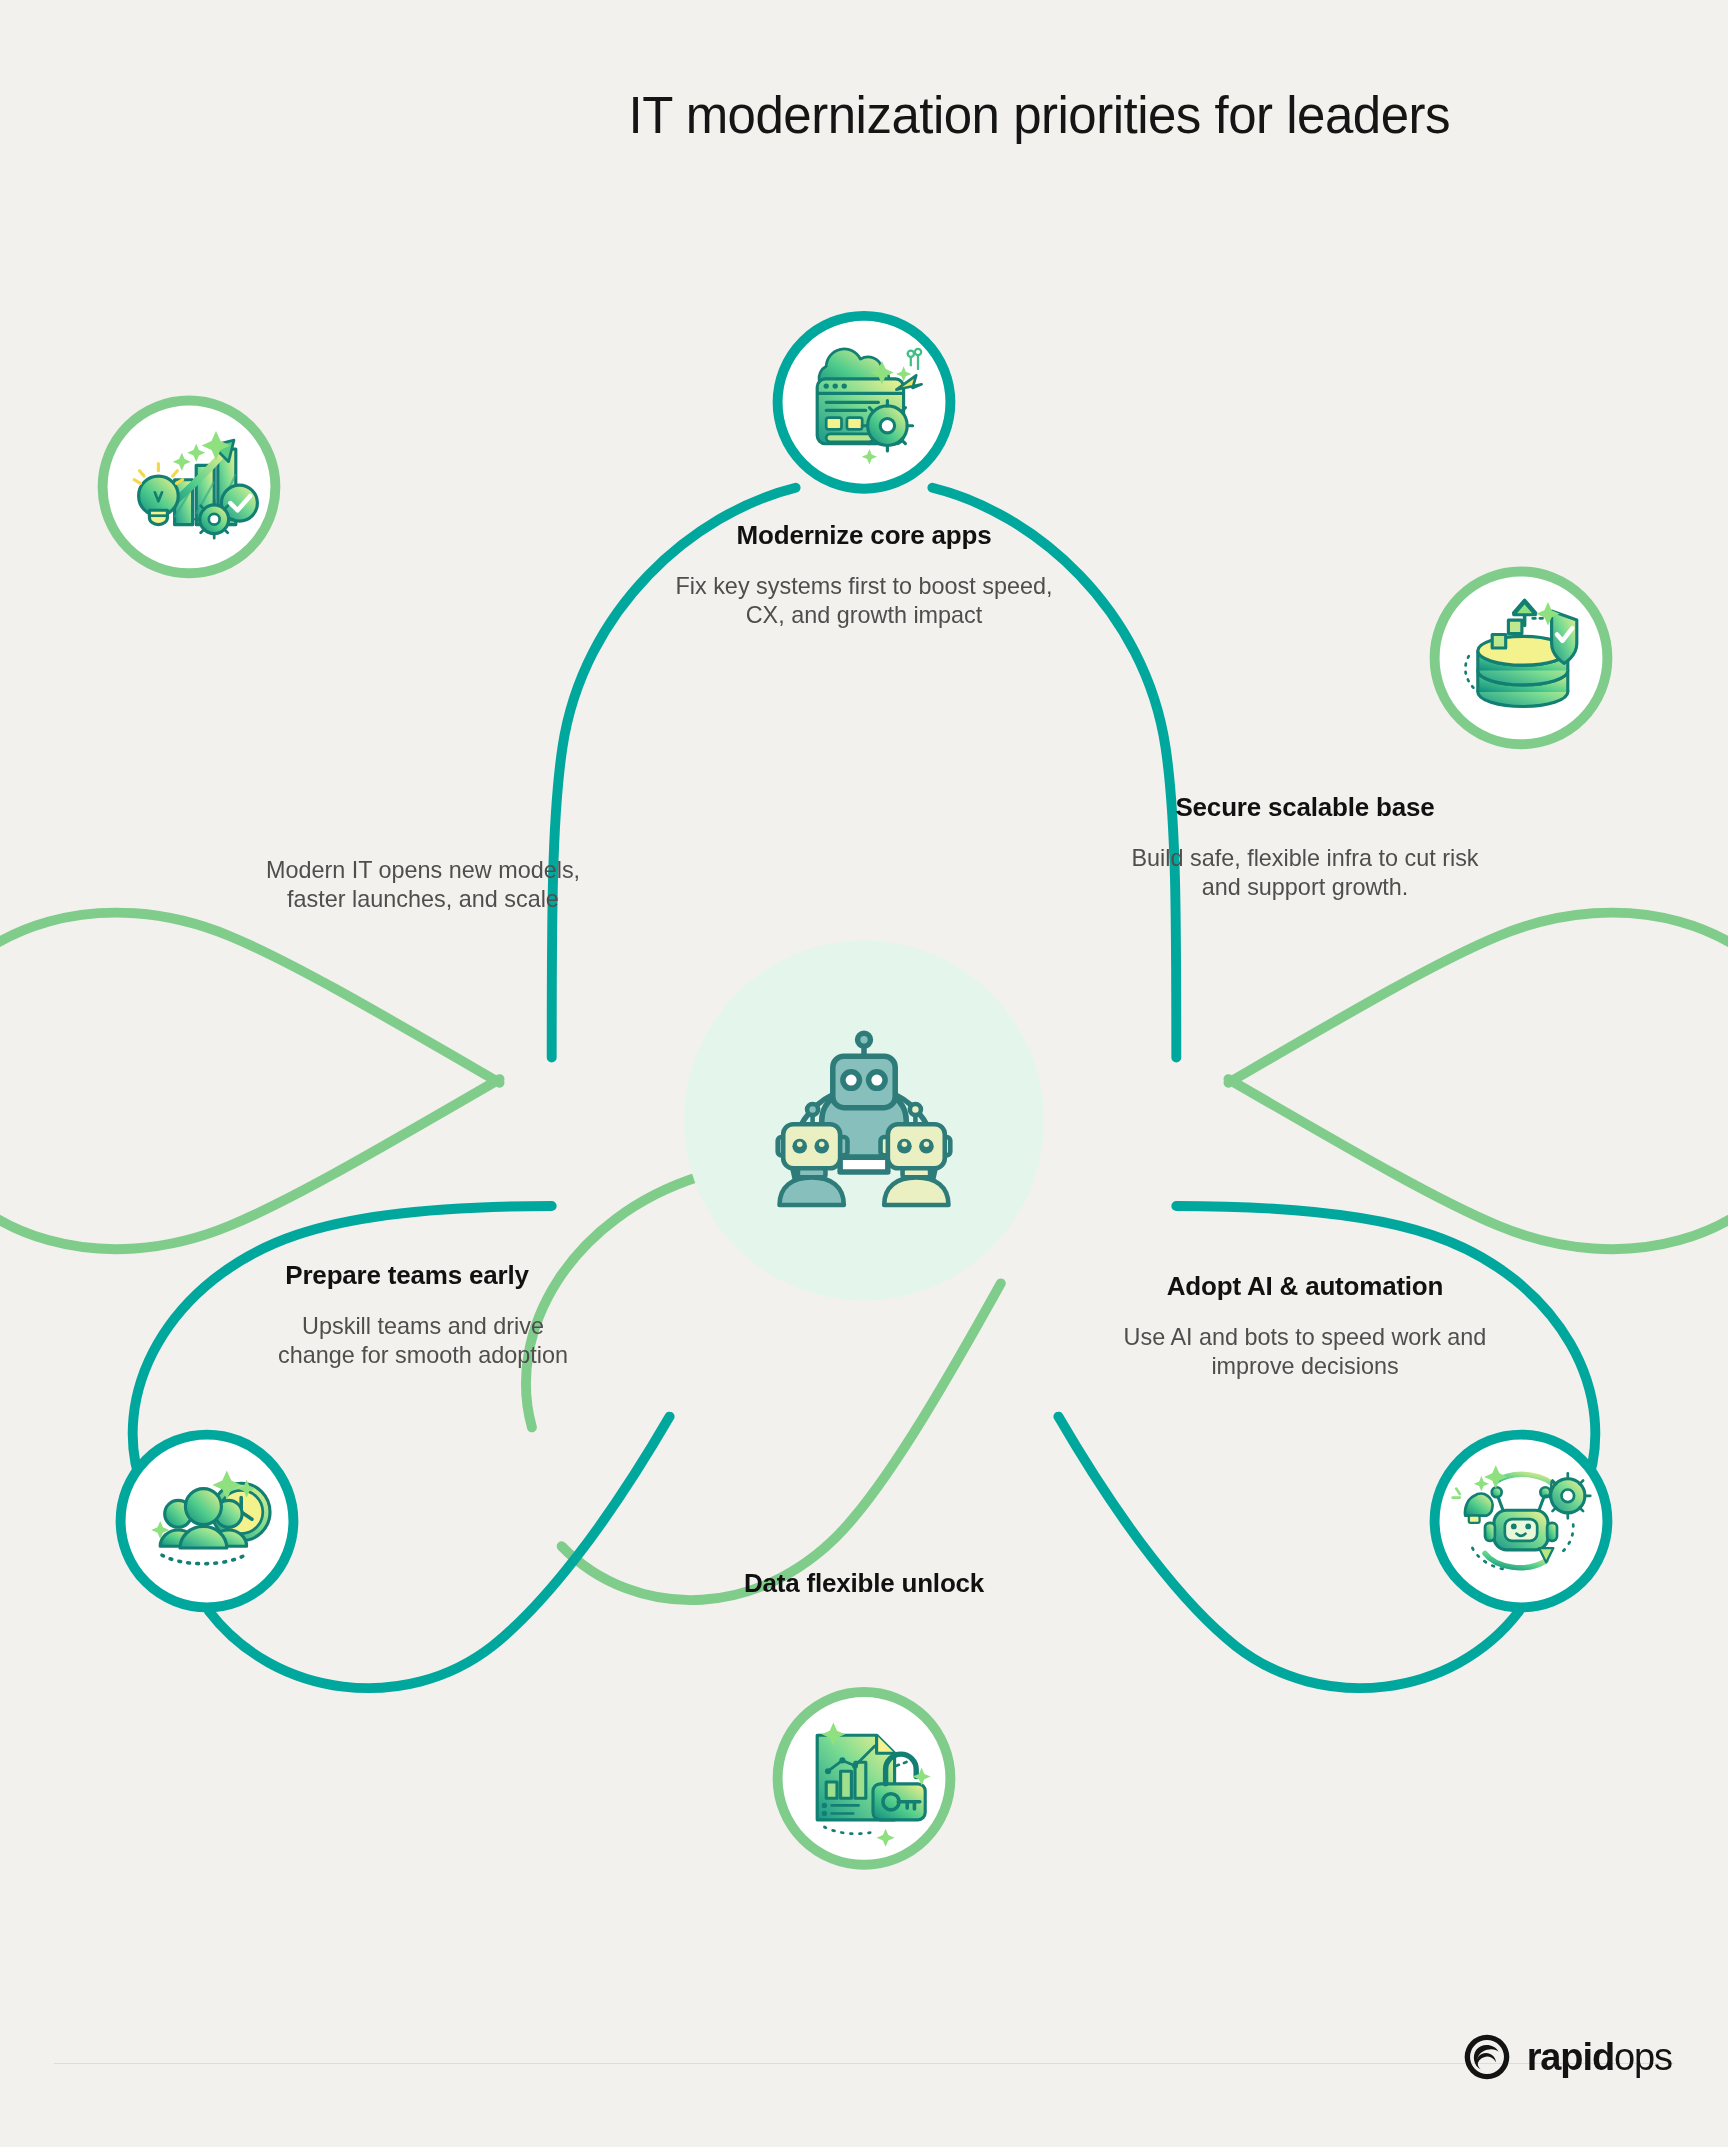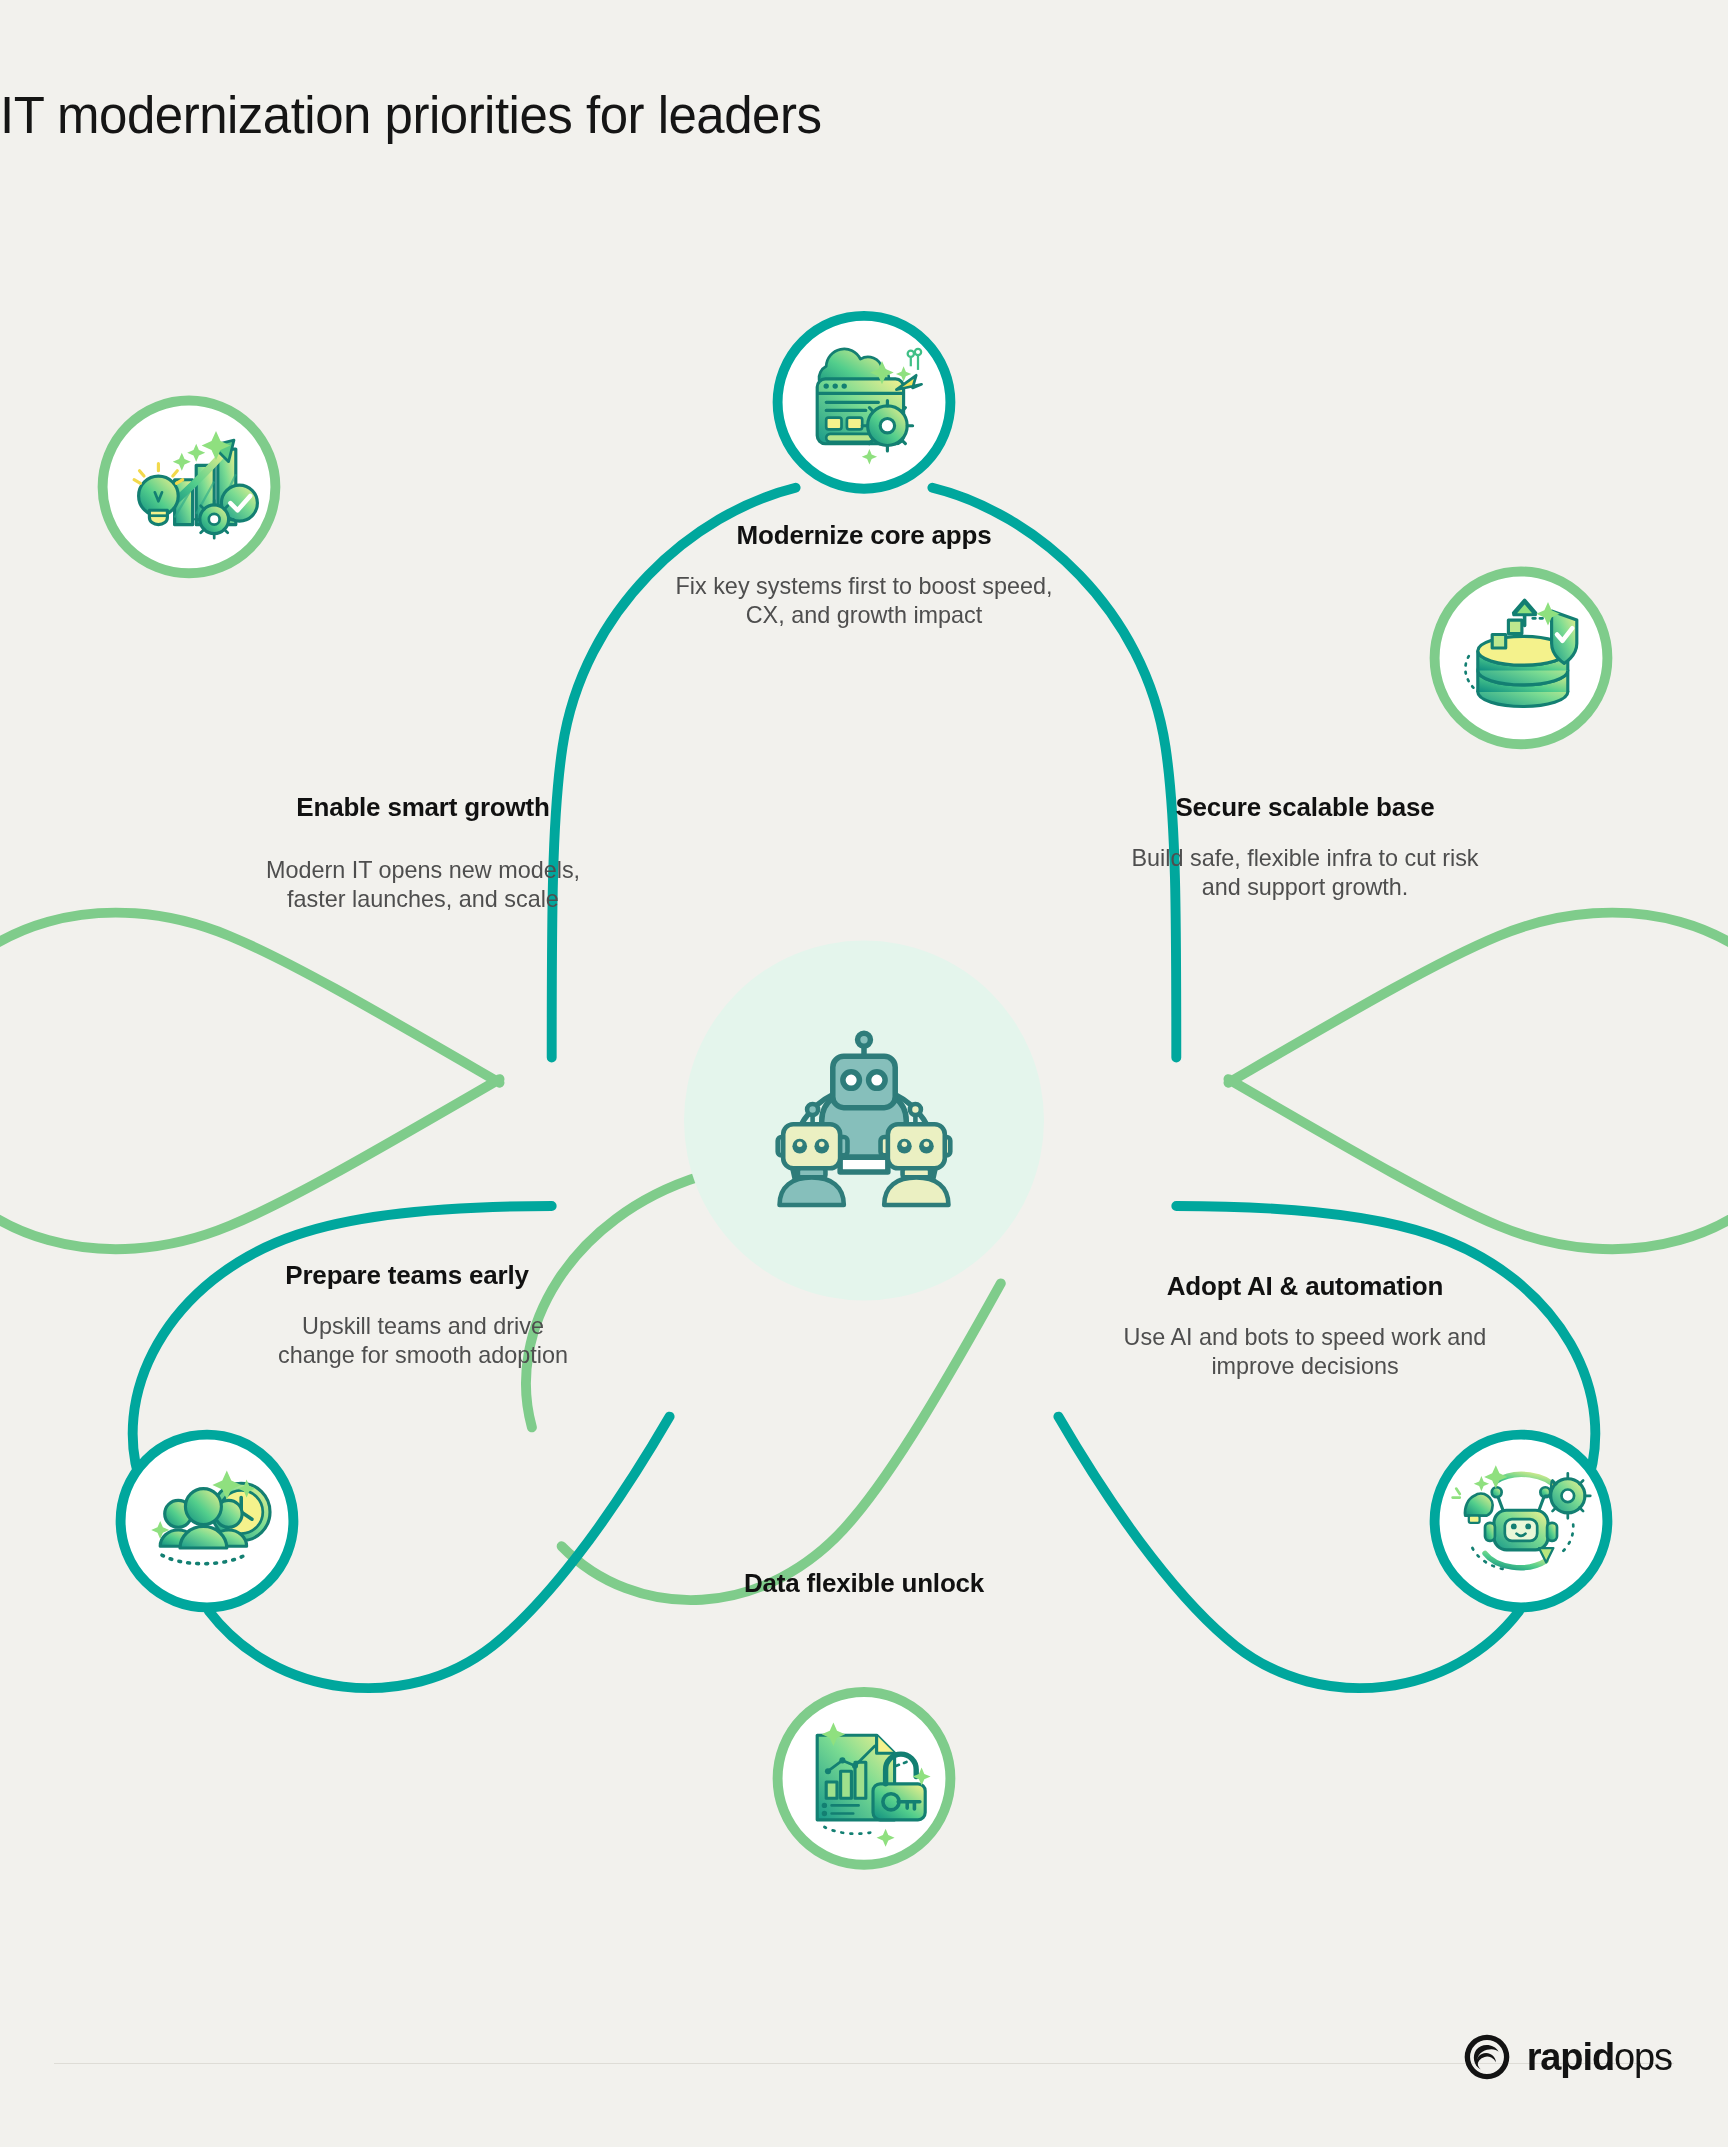--- a/index.html
+++ b/index.html
@@ -14,21 +14,21 @@
     position: relative;
     width: 1728px;
     height: 2148px;
     background: #F2F1ED;
   }
   #page-title {
     position: absolute;
     top: 86px;
     left: 0;
     width: 1450px;
-    text-align: left;
+    text-align: right;
     font-size: 51px;
     font-weight: 500;
     letter-spacing: -0.5px;
     color: #151515;
   }
   #diagram {
     position: absolute;
     top: 171px;
     left: 0;
     width: 1728px;
@@ -389,21 +389,20 @@
   <div class="petal-desc" style="left:1127px; top:844px; width:356px;">Build safe, flexible infra to cut risk and support growth.</div>
 
   <div class="petal-title" style="left:1062px; top:1271px; width:486px;">Adopt AI &amp; automation</div>
   <div class="petal-desc" style="left:1116px; top:1323px; width:378px;">Use AI and bots to speed work and improve decisions</div>
 
   <div class="petal-title" style="left:594px; top:1568px; width:540px;">Data flexible unlock</div>
 
   <div class="petal-title" style="left:164px; top:1260px; width:486px;">Prepare teams early</div>
   <div class="petal-desc" style="left:261px; top:1312px; width:324px;">Upskill teams and drive change for smooth adoption</div>
 
-  <div class="petal-title" style="left:180px; top:792px; width:486px;">Enable smart growth</div>
   <div class="petal-desc" style="left:243px; top:844px; width:360px;margin-top:12px;">Modern IT opens new models, faster launches, and scale</div>
 
   <div id="footer-rule"></div>
   <div id="logo">
     <svg width="50" height="50" viewBox="0 0 56 56">
       <path d="M28 3 a25 25 0 1 0 0 50 a25 25 0 0 0 0-50 Z
                M28 9 a19 19 0 1 1 0 38 a19 19 0 0 1 0-38 Z" fill="#131313" fill-rule="evenodd"></path>
       <path d="M41 22 C 36 13 22 12 16 20 C 11 27 13 38 21 42
                C 15 36 16 26 23 22 C 30 18 38 19 41 22 Z" fill="#131313"></path>
       <path d="M38 34 a11 11 0 1 0 -21 5 a11 11 0 0 1 21 -5 Z" fill="#131313"></path>

